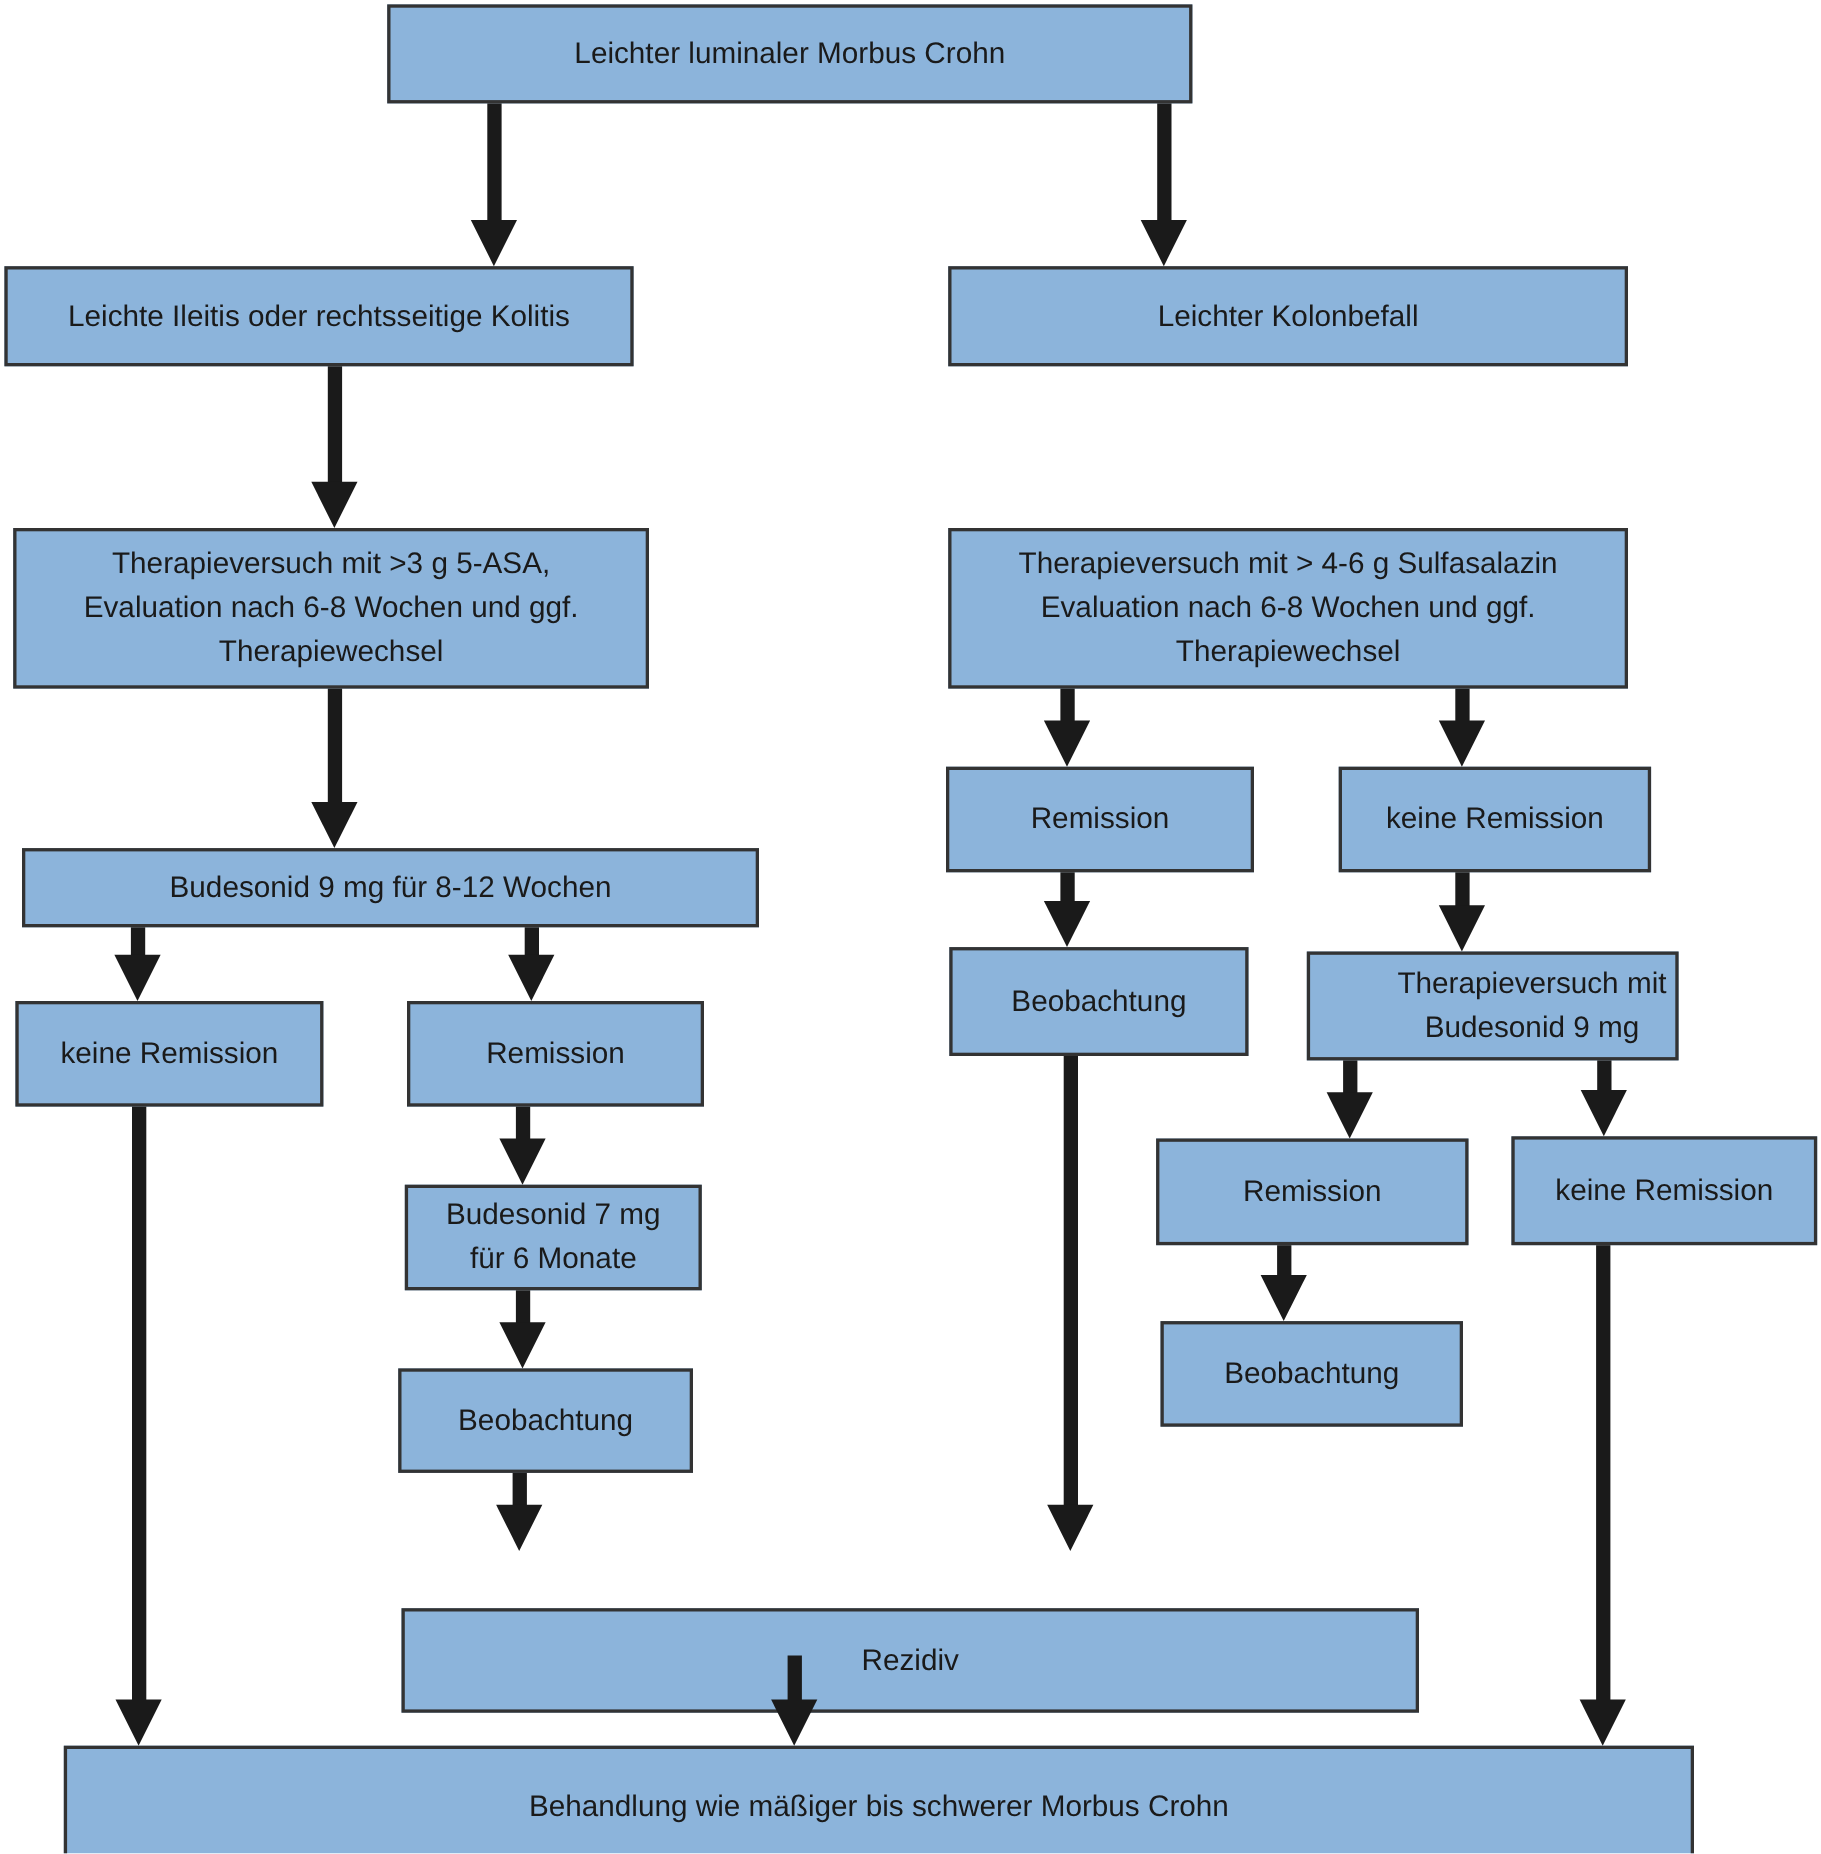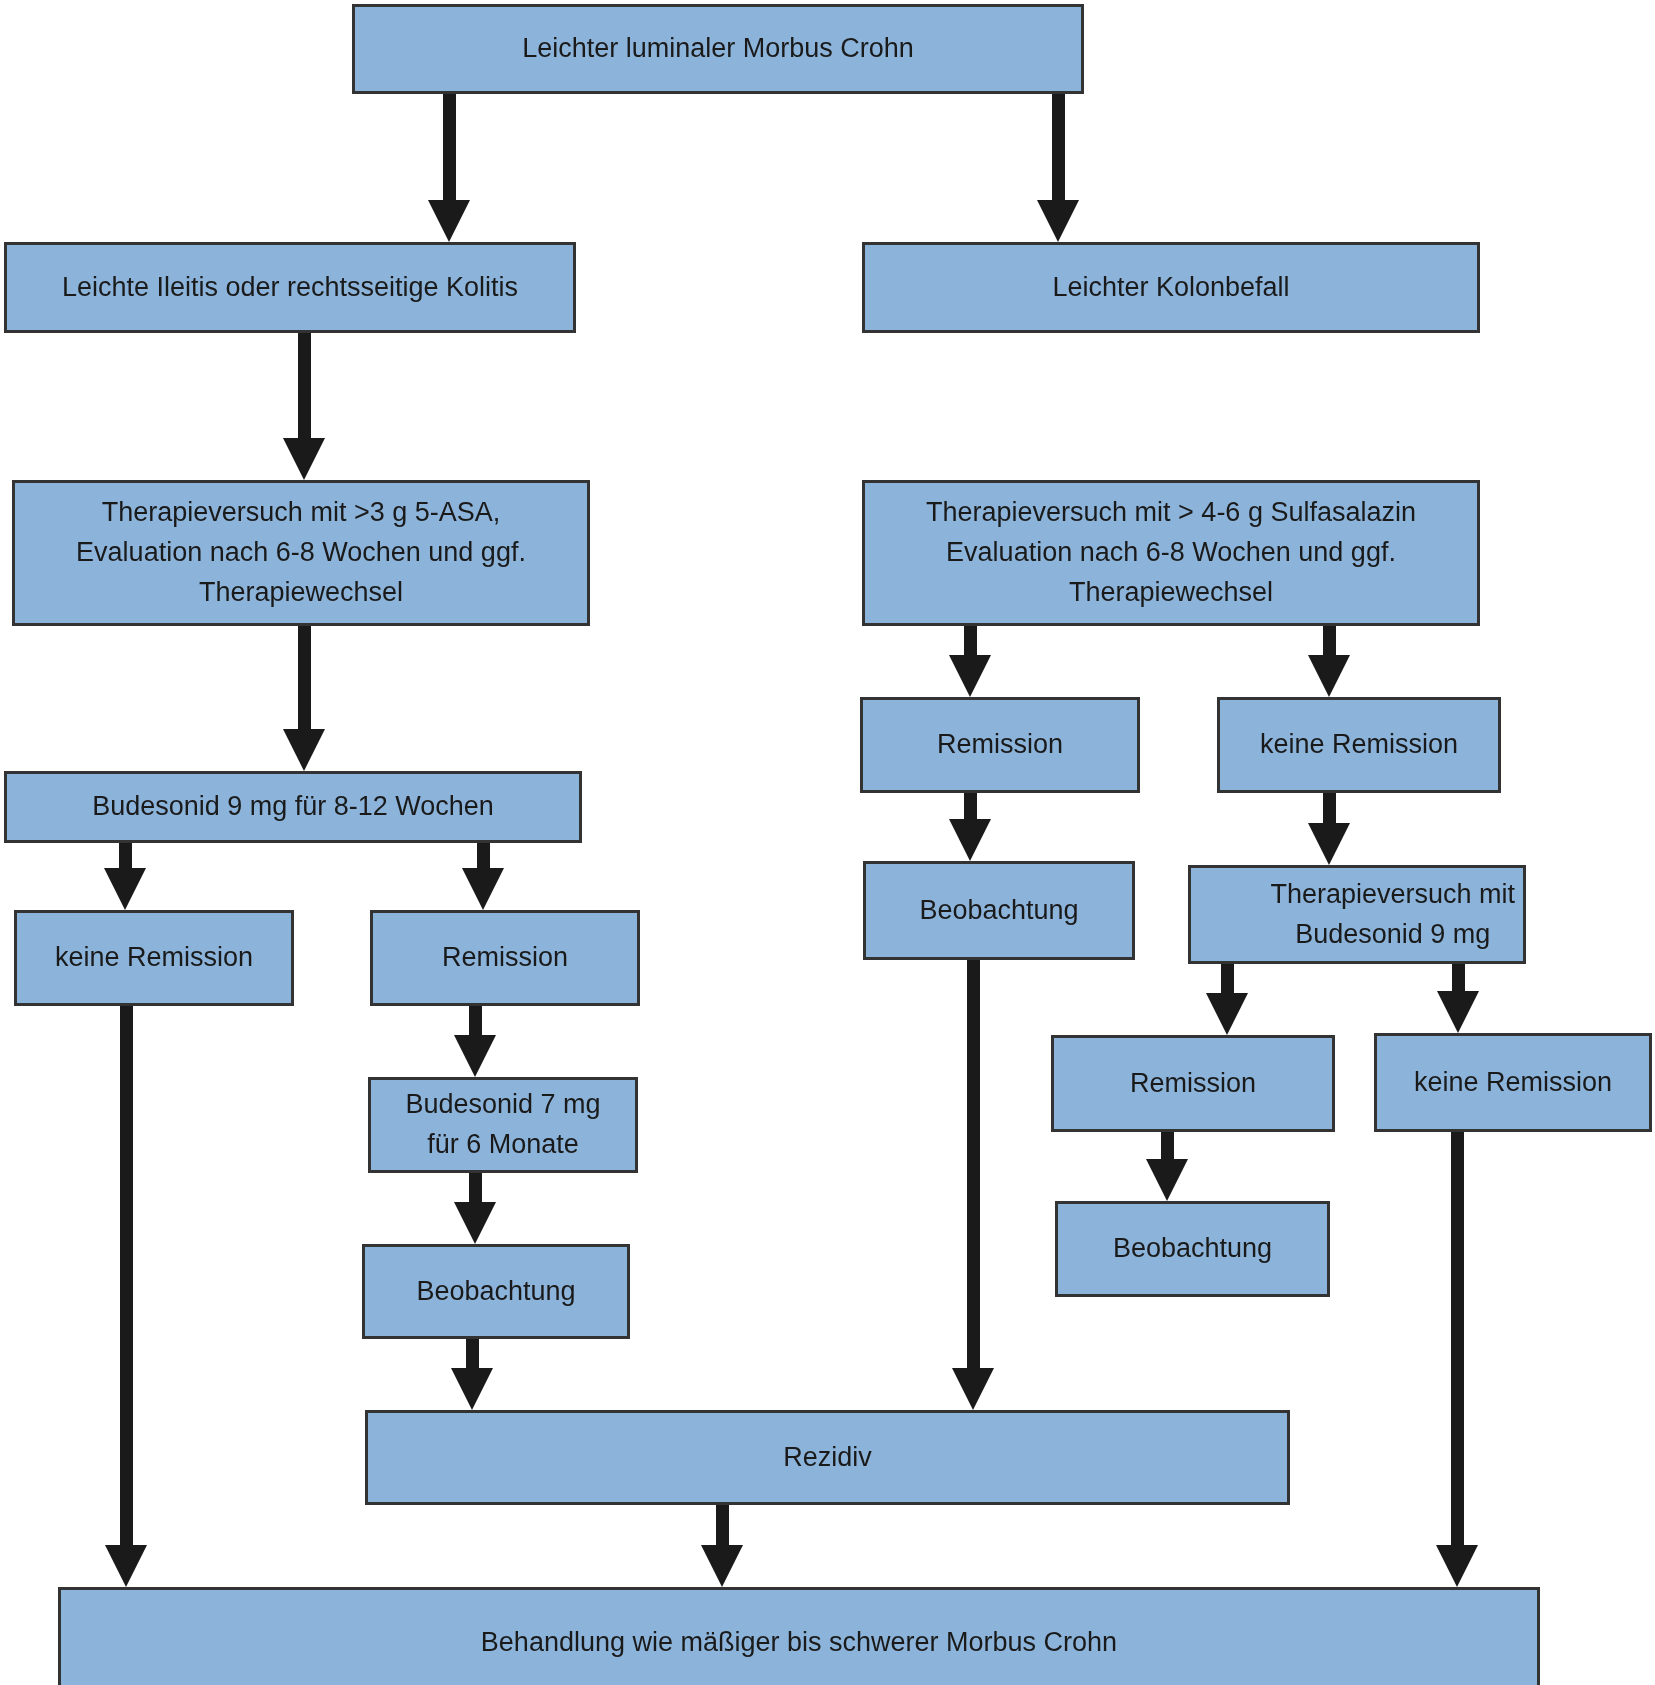--- a/index.html
+++ b/index.html
@@ -80,21 +80,21 @@
     <div class="node" style="left: 12px; top: 480px; width: 578px; height: 146px;">
       <span class="node-label">Therapieversuch mit &gt;3 g 5-ASA,
 Evaluation nach 6-8 Wochen und ggf.
 Therapiewechsel</span>
     </div>
     <div class="node" style="left: 862px; top: 480px; width: 618px; height: 146px;">
       <span class="node-label">Therapieversuch mit &gt; 4-6 g Sulfasalazin
 Evaluation nach 6-8 Wochen und ggf.
 Therapiewechsel</span>
     </div>
-    <div class="node" style="left: 4px; top: 771px; width: 578px; height: 72px;">
+    <div class="node" style="left: 20px; top: 771px; width: 670px; height: 72px;">
       <span class="node-label">Budesonid 9 mg für 8-12 Wochen</span>
     </div>
     <div class="node" style="left: 14px; top: 910px; width: 280px; height: 96px;">
       <span class="node-label">keine Remission</span>
     </div>
     <div class="node" style="left: 370px; top: 910px; width: 270px; height: 96px;">
       <span class="node-label">Remission</span>
     </div>
     <div class="node" style="left: 860px; top: 697px; width: 280px; height: 96px;">
       <span class="node-label">Remission</span>
@@ -118,21 +118,21 @@
     </div>
     <div class="node" style="left: 1051px; top: 1035px; width: 284px; height: 97px;">
       <span class="node-label">Remission</span>
     </div>
     <div class="node" style="left: 1374px; top: 1033px; width: 278px; height: 99px;">
       <span class="node-label">keine Remission</span>
     </div>
     <div class="node" style="left: 1055px; top: 1201px; width: 275px; height: 96px;">
       <span class="node-label">Beobachtung</span>
     </div>
-    <div class="node" style="left: 365px; top: 1410px; width: 925px; height: 95px;">
+    <div class="node" style="left: 365px; top: 1462px; width: 925px; height: 95px;">
       <span class="node-label">Rezidiv</span>
     </div>
     <div class="node" style="left: 58px; top: 1587px; width: 1482px; height: 112px;">
       <span class="node-label">Behandlung wie mäßiger bis schwerer Morbus Crohn</span>
     </div>
     <div class="arrow" style="left: 428px; top: 94px; width: 42px; height: 148px;">
       <div class="arrow-line" style="width: 13px; height: 110px;"></div>
       <div class="arrow-head" style="border-left-width: 21px; border-right-width: 21px; border-top-width: 42px;"></div>
     </div>
     <div class="arrow" style="left: 1037px; top: 94px; width: 42px; height: 148px;">

